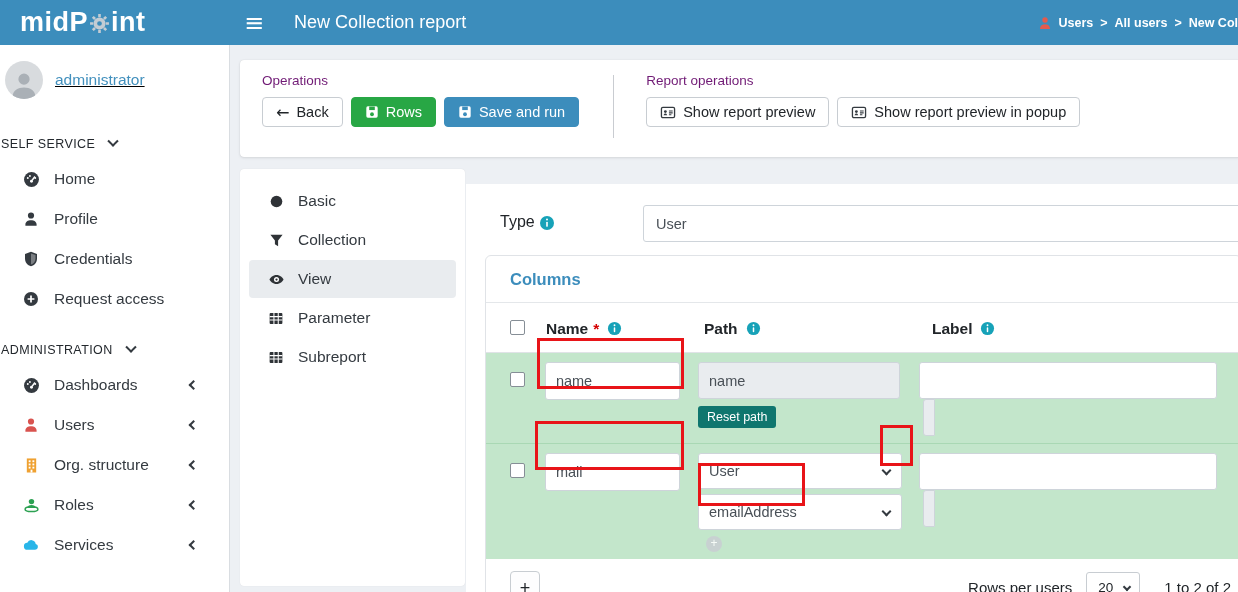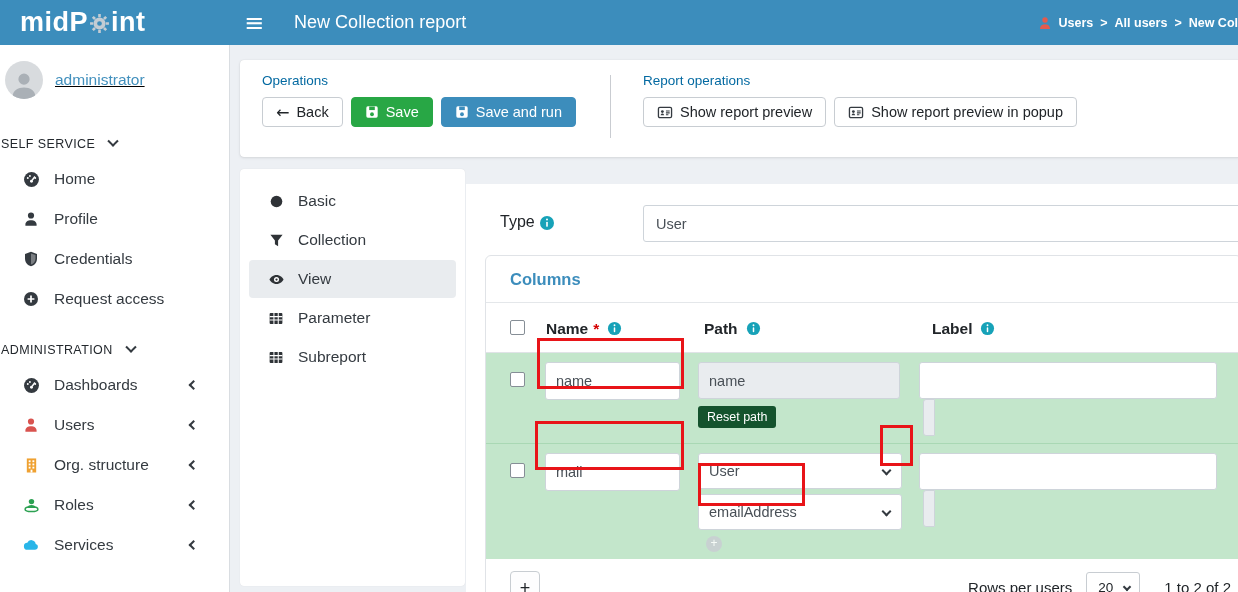--- a/index.html
+++ b/index.html
@@ -22,21 +22,21 @@
   .avatar { width:38px; height:38px; border-radius:50%; background:#d8dbde; overflow:hidden; display:flex; align-items:flex-end; justify-content:center; }
   .username { color:#4290bd; font-size:15.5px; cursor:pointer; }
   .navheader { display:flex; align-items:center; font-size:12.5px; font-weight:400; color:#23282d; letter-spacing:.4px; padding:24px 2px 8px 1px; cursor:pointer; }
   .chev-down { width:8px; height:8px; border-right:2px solid #343a40; border-bottom:2px solid #343a40; transform:rotate(45deg) translate(-2px,-2px); margin-left:14px; }
   .navitem { position:relative; display:flex; align-items:center; gap:13px; padding:11px 10px 11px 21px; font-size:15.5px; color:#343a40; cursor:pointer; }
   .navitem .ic { width:20px; display:flex; justify-content:center; }
   .chev-left { position:absolute; right:32px; top:50%; width:7px; height:7px; border-left:2px solid #343a40; border-bottom:2px solid #343a40; transform:translateY(-50%) rotate(45deg); }
 
   
   #toolbar { position:absolute; left:240px; top:60px; width:1002px; height:97px; background:#fff; border-radius:4px; box-shadow:0 0 1px rgba(0,0,0,.15), 0 1px 3px rgba(0,0,0,.1); display:flex; padding:13px 22px; }
-  .tb-group-label { font-size:13.5px; color:#0369a1; margin-bottom:9px; }
+  .tb-group-label { font-size:13.5px; color:#701a75; margin-bottom:9px; }
   .btnrow { display:flex; gap:8px; }
   .btn { display:inline-flex; align-items:center; gap:7px; height:30px; padding:0 13px; border:1px solid #c8cdd2; border-radius:4px; background:#fff; font-size:14.5px; font-weight:500; color:#212529; cursor:pointer; white-space:nowrap; }
   .btn .arrow { font-family:"DejaVu Sans", sans-serif; font-size:16px; }
   .btn-green { background:#28a745; border-color:#28a745; color:#fff; }
   .btn-blue  { background:#3c8dbc; border-color:#3c8dbc; color:#fff; }
   .btn-green .cut { fill:#28a745; } .btn-blue .cut { fill:#3c8dbc; }
   .tb-divider { width:1px; background:#c9ccd1; margin:2px 32px 6px 34px; }
 
   
   #subnav { position:absolute; left:240px; top:169px; width:225px; height:417px; background:#fff; border-radius:4px; box-shadow:0 0 1px rgba(0,0,0,.12); padding:12px 0; }
@@ -65,21 +65,21 @@
   .cb { display:inline-block; width:15px; height:15px; background:#fff; border:1px solid #868e96; border-radius:2px; cursor:pointer; }
   .trow { display:flex; align-items:flex-start; background:#c3e6cb; padding:9px 24px 7px; }
   .trow.first { border-top:1px solid #e0e3e7; }
   .trow.second { border-top:1px solid #a9d8b4; }
   .trow .col-cb { padding-top:10px; }
   .tinput { height:38px; border:1px solid #ced4da; border-radius:3px; padding:0 10px; font-size:14.5px; color:#495057; font-family:inherit; background:#fff; }
   .name-input { width:135px; }
   .path-dis { width:202px; height:37px; background:#e9ecef; }
   .label-input { width:298px; height:37px; }
   .stub { display:inline-block; width:12px; height:37px; background:#e9ecef; border:1px solid #ced4da; border-radius:3px 0 0 3px; margin-left:4px; vertical-align:top; }
-  .resetbtn { display:inline-block; margin-top:7px; background:#14532d; color:#fff; font-size:12.5px; padding:4px 9px; border-radius:3px; border:none; cursor:pointer; font-family:inherit; }
+  .resetbtn { display:inline-block; margin-top:7px; background:#0f766e; color:#fff; font-size:12.5px; padding:4px 9px; border-radius:3px; border:none; cursor:pointer; font-family:inherit; }
   .fakeselect { position:relative; width:204px; height:36px; background:#fff; border:1px solid #ced4da; border-radius:3px; display:flex; align-items:center; padding:0 26px 0 10px; font-size:14.5px; color:#495057; cursor:pointer; }
   .fakeselect .sel-chev { position:absolute; right:11px; top:13px; width:7px; height:7px; border-right:2px solid #343a40; border-bottom:2px solid #343a40; transform:rotate(45deg); }
   .sel2 { margin-top:5px; }
   .plusbadge { margin:6px 0 0 8px; width:16px; height:16px; border-radius:50%; background:#c9ced3; color:#fff; font-size:12px; line-height:15px; text-align:center; opacity:.85; cursor:pointer; }
   .tfoot { margin-top:auto; position:relative; padding:12px 24px 14px; display:flex; align-items:center; }
   .addbtn { width:30px; height:33px; border:1px solid #c8cdd2; border-radius:4px; background:#fdfdfe; font-size:18px; color:#212529; cursor:pointer; font-family:inherit; line-height:1; }
   .pagegroup { position:absolute; right:10px; top:13px; display:flex; align-items:center; gap:14px; font-size:15px; color:#212529; }
   .pageselect { position:relative; width:54px; height:31px; border:1px solid #c8cdd2; border-radius:3px; background:#fff; display:flex; align-items:center; padding-left:11px; font-size:13.5px; color:#212529; cursor:pointer;text-decoration:underline; }
   .pageselect .sel-chev { position:absolute; right:9px; top:11px; width:6px; height:6px; border-right:2px solid #343a40; border-bottom:2px solid #343a40; transform:rotate(45deg); }
   .count { margin-left:10px; white-space:nowrap; }
@@ -261,21 +261,21 @@
             <span>Back</span>
           </button>
         <button class="btn btn-green">
             <span>
               <svg width="14" height="14" viewBox="0 0 16 16">
                 <rect x="1.5" y="1.5" width="13" height="13" rx="1.8" fill="#fff"></rect>
                 <rect x="4.8" y="1.8" width="6.4" height="4" class="cut"></rect>
                 <circle cx="8" cy="10.6" r="2.2" class="cut"></circle>
               </svg>
             </span>
-            <span>Save</span>
+            <span>Rows</span>
           </button>
         <button class="btn btn-blue">
             <span>
               <svg width="14" height="14" viewBox="0 0 16 16">
                 <rect x="1.5" y="1.5" width="13" height="13" rx="1.8" fill="#fff"></rect>
                 <rect x="4.8" y="1.8" width="6.4" height="4" class="cut"></rect>
                 <circle cx="8" cy="10.6" r="2.2" class="cut"></circle>
               </svg>
             </span>
             <span>Save and run</span>

